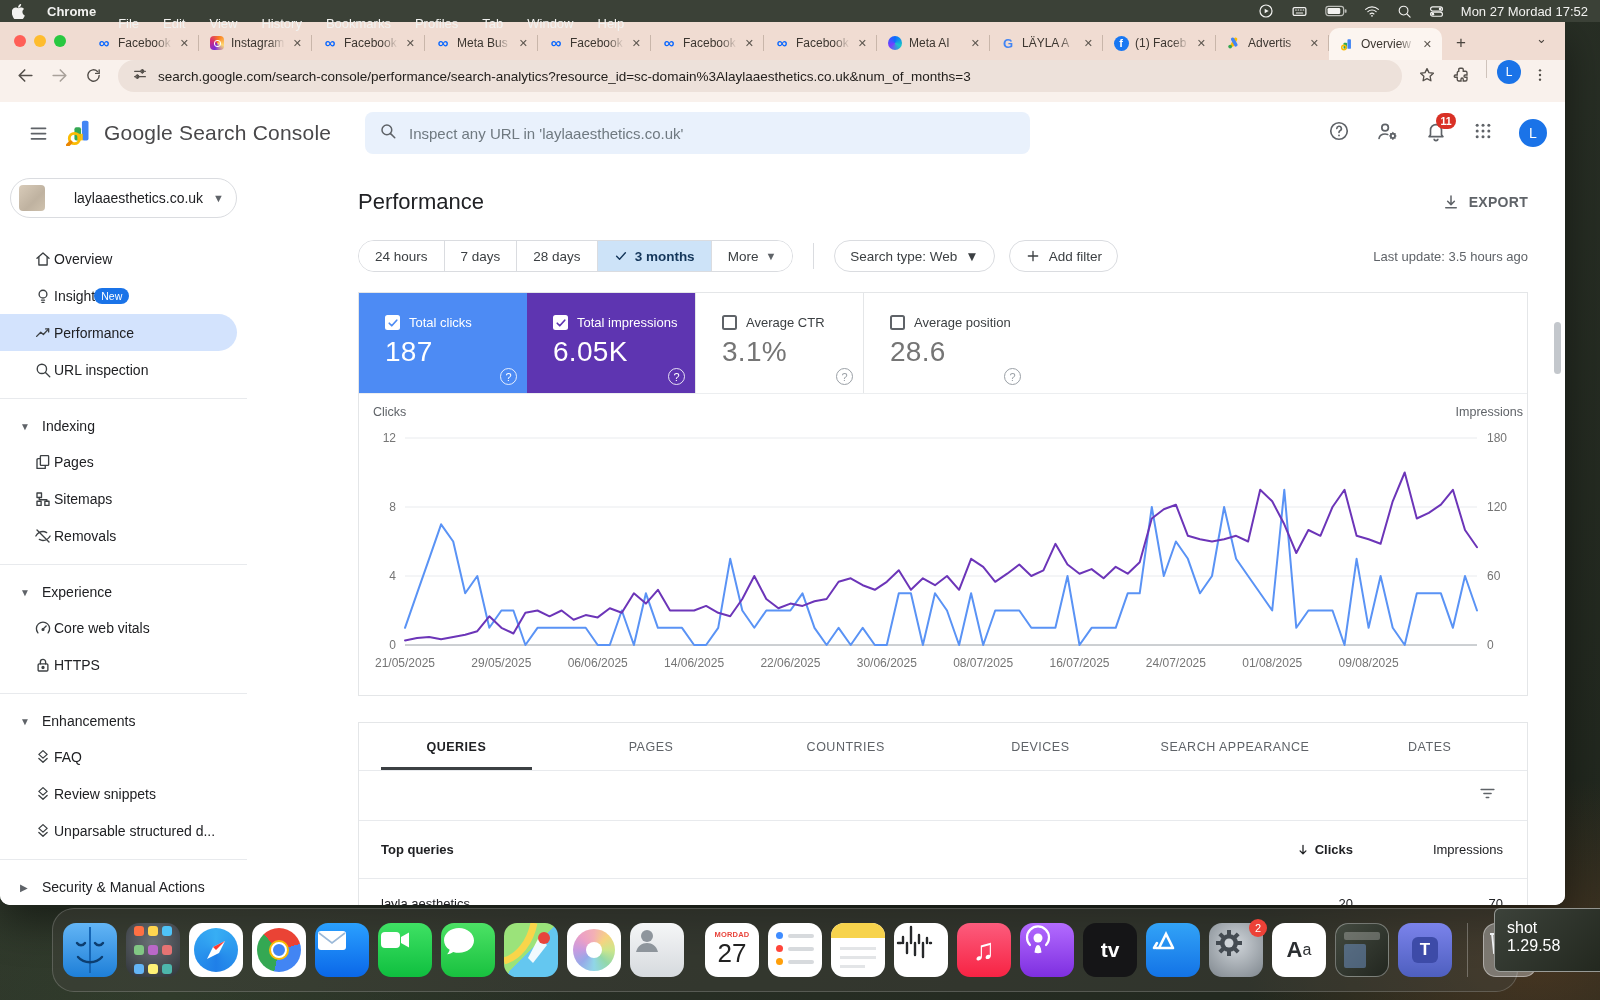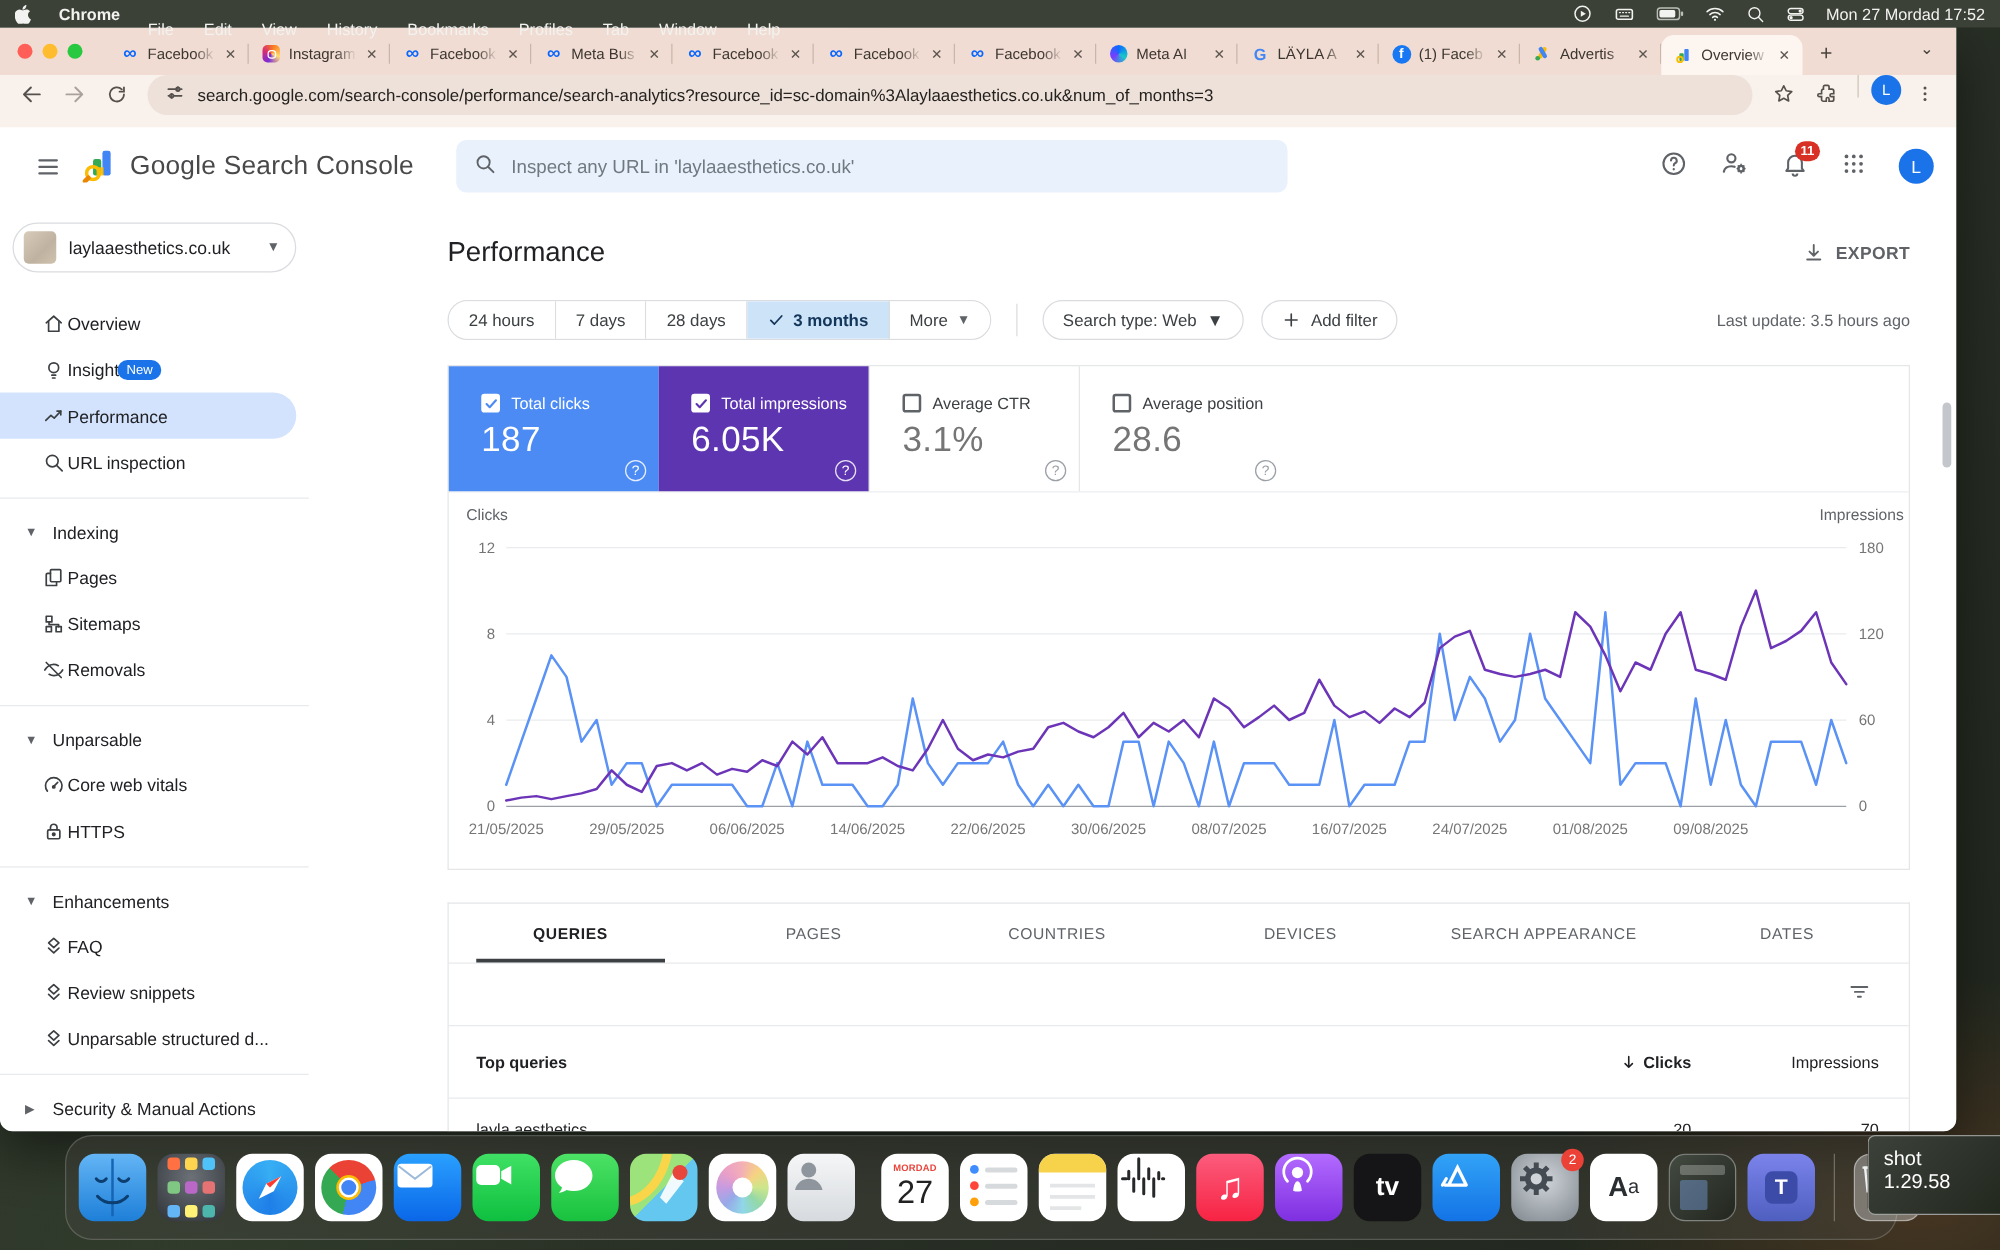--- a/index.html
+++ b/index.html
@@ -65,21 +65,21 @@
   .bellwrap { position:relative; }
   .badge { position:absolute; top:-7px; right:-9px; min-width:20px; height:16px; background:#d93025; color:#fff;
     border-radius:9px; font-size:10.5px; display:flex; align-items:center; justify-content:center; padding:0 4px; font-weight:bold; }
   .avatar { width:28px; height:28px; border-radius:50%; background:#1a73e8; color:#fff; display:flex;
     align-items:center; justify-content:center; font-size:14px; }
 
   
   .content { position:absolute; top:142px; bottom:0; left:0; right:0; display:flex; background:#fff; }
   .sidebar { width:247px; flex:none; padding-top:14px; }
   .prop { margin:0 10px 22px 10px; height:40px; border:1px solid #dadce0; border-radius:24px;
-    display:flex; align-items:center; padding:0 12px 0 8px; gap:10px; }
+    display:flex; align-items:center; padding:0 12px 0 8px; gap:10px;text-align:right; }
   .prop .thumb { width:26px; height:26px; border-radius:4px; flex:none;
     background:linear-gradient(135deg,#d8cbb9,#bfb2a0 60%,#cfc2ae); }
   .prop .plabel { flex:1; font-size:14px; color:#202124; }
   .prop .caret { color:#5f6368; font-size:11px; }
   .navitem { height:37px; display:flex; align-items:center; padding-left:34px; font-size:14px;
     color:#202124; position:relative; }
   .navitem .nicon { width:20px; display:flex; color:#3c4043; flex:none; }
   .navitem.active { background:#d3e3fd; border-radius:0 20px 20px 0; margin-right:10px; }
   .newbadge { background:#1a73e8; color:#fff; font-size:10.5px; border-radius:10px; padding:2px 7px; margin-left:-8px; }
   .sdiv { height:1px; background:#e8eaed; margin:10px 0; }
@@ -518,21 +518,21 @@
               <svg width="18" height="18" viewBox="0 0 24 24" fill="none" stroke="currentColor" stroke-width="1.8" stroke-linecap="round" stroke-linejoin="round">
                 <path d="M2.5 12s3.5-6 9.5-6c1.9 0 3.5.6 4.9 1.4M21.5 12s-3.5 6-9.5 6c-1.9 0-3.5-.6-4.9-1.4"></path>
                 <path d="M4 4l16 16"></path>
               </svg>
             </span>
             <span>Removals</span>
           </div>
           <div class="sdiv"></div>
           <div class="sechead">
             <span class="scaret">▼</span>
-            <span>Unparsable</span>
+            <span>Experience</span>
           </div>
           <div class="navitem">
             <span class="nicon">
               <svg width="18" height="18" viewBox="0 0 24 24" fill="none" stroke="currentColor" stroke-width="1.8" stroke-linecap="round" stroke-linejoin="round">
                 <path d="M5.2 18.5a8.8 8.8 0 1 1 13.6 0"></path>
                 <path d="M12 13.5l4.2-4.2"></path>
                 <circle cx="12" cy="14" r="1.2" fill="currentColor"></circle>
               </svg>
             </span>
             <span>Core web vitals</span>

